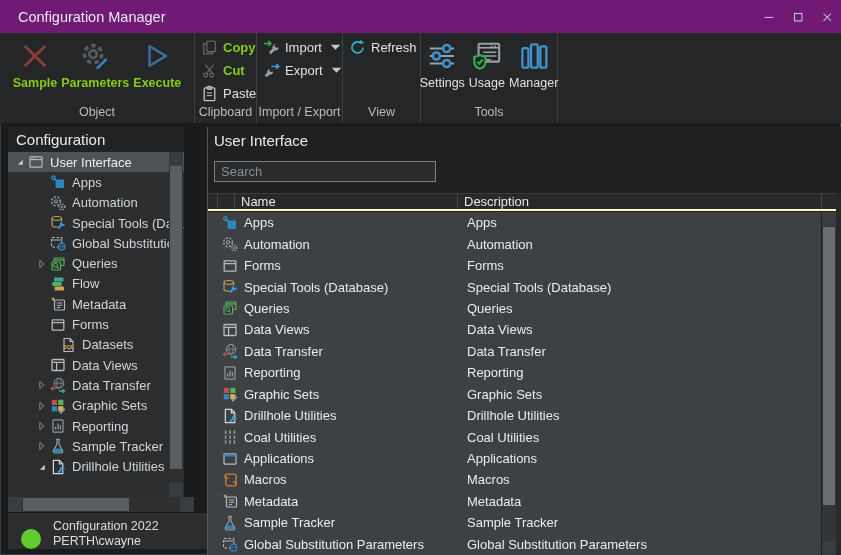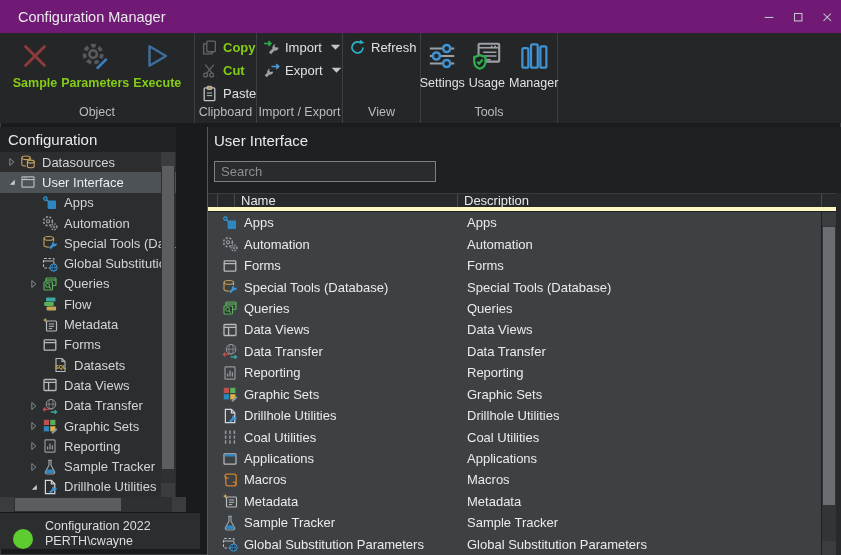--- a/index.html
+++ b/index.html
@@ -36,21 +36,21 @@
   .rbtn.large .icon svg { width:30px; height:30px; margin-top:4px; }
   .rbtn.large .lbl { font-size:12.5px; margin-top:5px; color:#dfe1e3; white-space:nowrap; }
   .rbtn.large .caret { margin-top:1px; }
   .rbtn .caret svg { width:9px; height:9px; }
   .rbtn.small { display:flex; align-items:center; height:23px; gap:5px; font-size:13px; color:#dfe1e3; }
   .rbtn.small .icon svg { width:17px; height:17px; }
   .rbtn.disabled .lbl { color:#84cc16;font-weight:bold; }
   .ribbon-collapse { position:absolute; right:8px; bottom:2px; }
 
   
-  .sidebar { position:absolute; top:127px; left:0; width:176px; bottom:0; }
+  .sidebar { position:absolute; top:127px; left:8px; width:176px; bottom:0; }
   .sidebar-title { position:absolute; top:0; left:0; right:0; height:25px; padding-left:8px;
                    font-size:15px; color:#e8eaec; display:flex; align-items:center; background:#202224; }
   .tree { position:absolute; top:25px; left:0; right:0; height:345px; background:#2b2d2f; overflow:hidden; }
   .tree-item { display:flex; align-items:center; height:20.3px; font-size:13px; color:#d2d5d7; white-space:nowrap; }
   .tree-item.selected { background:#4d5257; color:#ecedee; }
   .tree-item .arrow { width:16px; min-width:16px; display:inline-flex; justify-content:center; }
   .tree-item .arrow svg { width:10px; height:10px; }
   .tree-item .icon { margin-right:6px; }
   .tree-item .icon svg { width:16px; height:16px; }
 
@@ -74,21 +74,21 @@
 
   
   .main { position:absolute; top:127px; left:207px; right:0; bottom:0; background:#1e2022;
           border-left:1px solid #54585b; }
   .main-title { position:absolute; top:5px; left:6px; font-size:15px; color:#e8eaec; }
   .search-input { position:absolute; top:34px; left:6px; width:222px; height:21px; background:#292b2d;
                   border:1px solid #7c8084; color:#c7cacc; font-size:13px; padding:0 6px;
                   font-family:"Liberation Sans", sans-serif; outline:none; }
   .search-input::placeholder { color:#8b8f92; }
   .thead { position:absolute; top:66px; left:0; right:0; height:18px; background:#28292b;
-           border-top:1px solid #3a3d3f; border-bottom:4px solid #fef9c3; display:flex; font-size:13px; color:#e6e8ea; }
+           border-top:1px solid #3a3d3f; border-bottom:2px solid #fef9c3; display:flex; font-size:13px; color:#e6e8ea; }
   .th { border-right:1px solid #47494c; display:flex; align-items:center; padding-left:6px; }
   .th.n1 { width:10px; padding:0; } .th.n2 { width:17px; padding:0; }
   .th.name { width:223px; } .th.desc { flex:1; } .th.corner { width:19px; border-right:none; }
   .tbody { position:absolute; top:85px; left:0; right:20px; bottom:0; background:#3e4143; overflow:hidden; }
   .trow { display:flex; align-items:center; height:21.45px; font-size:13px; color:#e9ebec; padding-left:14px; }
   .trow .icon { margin-right:6px; }
   .trow .name { width:223px; min-width:223px; overflow:hidden; white-space:nowrap; }
   .trow .desc { flex:1; overflow:hidden; white-space:nowrap; }
   .table-vscroll { top:85px; right:5px; bottom:0; height:auto; background:#323436; }
   .main-right-strip { position:absolute; top:66px; right:0; width:5px; bottom:0; background:#27292b; }
@@ -279,37 +279,20 @@
           </div>
         </div>
         <div class="rg-label">Tools</div>
       </div>
       <span class="icon ribbon-collapse"></span>
   </div>
 
   <div class="sidebar">
     <div class="sidebar-title">Configuration</div>
     <div class="tree">
-        <div class="tree-item" style="padding-left: 4px;">
-          <span class="arrow">
-            <svg viewBox="0 0 16 16">
-              <path d="M4.5 2.5l6.5 5.5-6.5 5.5z" fill="none" stroke="#9aa0a4" stroke-width="1.3"></path>
-            </svg>
-          </span>
-          <span class="icon">
-            <svg viewBox="0 0 16 16">
-              <ellipse cx="6" cy="3.8" rx="4.2" ry="1.8" fill="none" stroke="#c9a55a" stroke-width="1.1"></ellipse>
-              <path d="M1.8 3.8v6.4c0 1 1.9 1.8 4.2 1.8" fill="none" stroke="#c9a55a" stroke-width="1.1"></path>
-              <path d="M10.2 3.8v2.4" stroke="#c9a55a" stroke-width="1.1"></path>
-              <ellipse cx="10.8" cy="7.6" rx="3.4" ry="1.5" fill="none" stroke="#c9a55a" stroke-width="1.1"></ellipse>
-              <path d="M7.4 7.6v4.6c0 .9 1.5 1.5 3.4 1.5s3.4-.6 3.4-1.5V7.6" fill="none" stroke="#c9a55a" stroke-width="1.1"></path>
-            </svg>
-          </span>
-          <span>Datasources</span>
-        </div>
         <div class="tree-item selected" style="padding-left: 4px;">
           <span class="arrow">
             <svg viewBox="0 0 16 16">
               <path d="M12.5 4.5v8h-8z" fill="#c8ccce"></path>
             </svg>
           </span>
           <span class="icon">
             <svg viewBox="0 0 16 16">
               <rect x="2" y="2.8" width="12" height="10.4" rx="0.8" fill="none" stroke="#b6babd" stroke-width="1.2"></rect>
               <path d="M2 5.6h12" stroke="#b6babd" stroke-width="1.2"></path>

